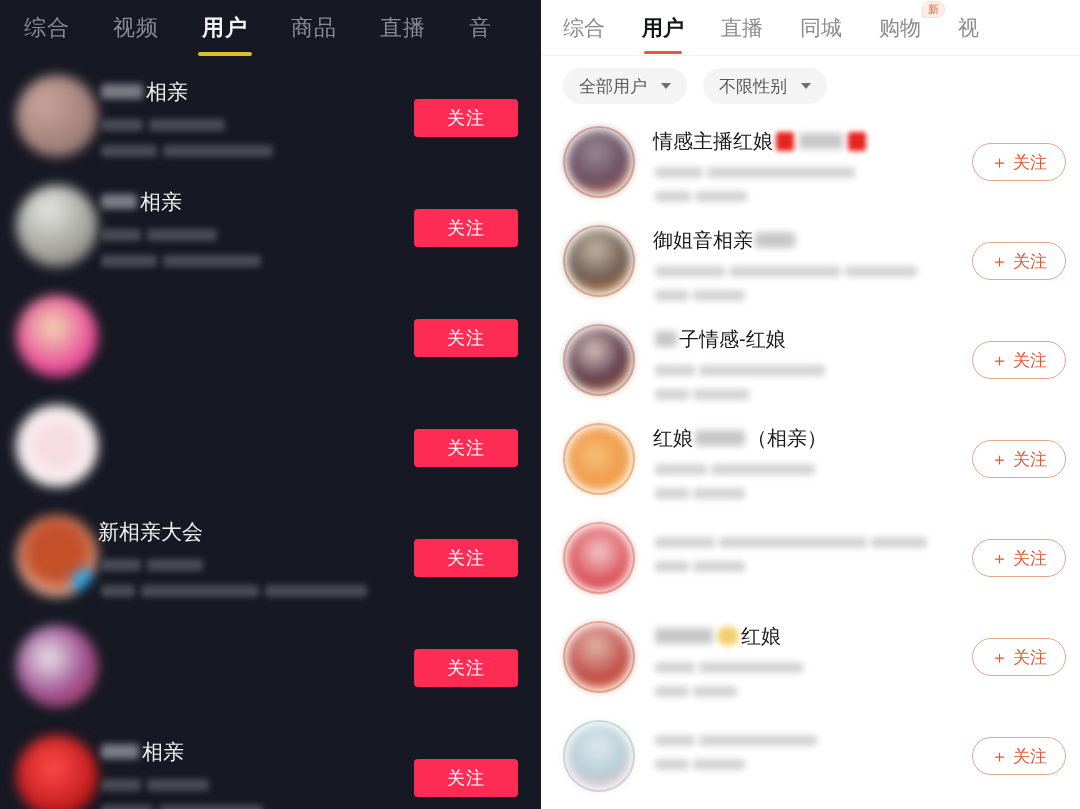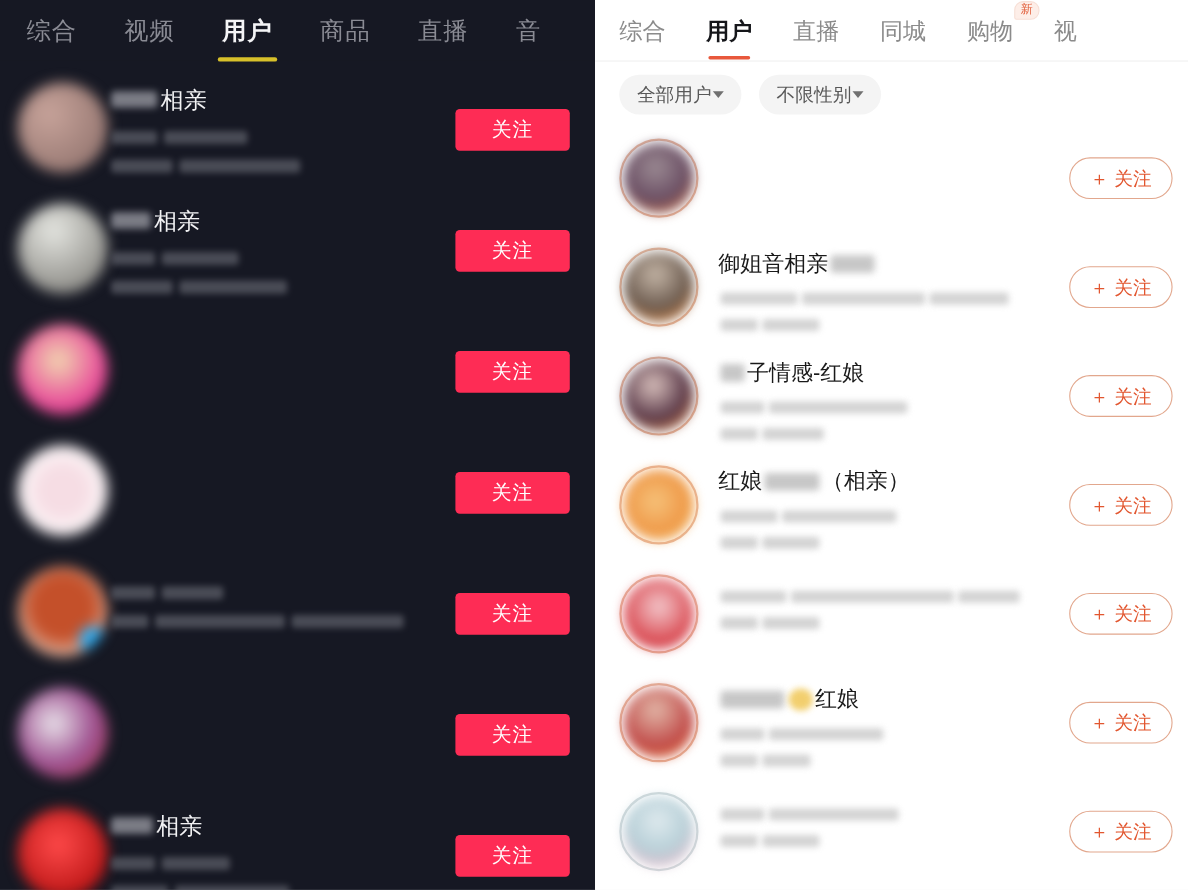--- a/index.html
+++ b/index.html
@@ -157,21 +157,21 @@
     gap: 16px;
   }
   .chip {
     background: #f4f4f4;
     color: #585858;
     border-radius: 18px;
     height: 36px;
     padding: 0 16px;
     font-size: 17px;
     display: flex; align-items: center;
-    gap: 1px;
+    gap: 14px;
     border: none;
     font-family: inherit;
   }
   .caret {
     width: 0; height: 0;
     border-left: 5px solid transparent;
     border-right: 5px solid transparent;
     border-top: 6px solid #707070;
     display: inline-block;
   }
@@ -316,20 +316,23 @@
       <div class="dark-row">
         <div class="dark-avatar" style="background:radial-gradient(circle at 50% 50%, #f6dde4 35%, #ffffff 75%);"></div>
         <button class="dark-follow">关注</button>
       </div>
 
       <div class="dark-row">
         <div class="dark-avatar" style="background:radial-gradient(circle at 50% 45%, #c4502a 45%, #efe7dc 85%);">
           <div class="badge-blue"></div>
         </div>
         <div class="dark-info">
+          <div class="dark-title">
+              <span class="clear">新相亲大会</span>
+            </div>
           <div class="dark-sub">
               <span class="blurtext" style="width:40px"></span>
               <span class="blurtext" style="width:56px"></span>
             </div>
           <div class="dark-sub">
               <span class="blurtext" style="width:34px"></span>
               <span class="blurtext" style="width:118px"></span>
               <span class="blurtext" style="width:102px"></span>
             </div>
         </div>
@@ -384,20 +387,36 @@
           <span class="caret"></span>
         </button>
     </div>
 
     <div class="light-list">
 
       <div class="light-row">
         <div class="light-avatar-wrap">
             <div class="light-avatar" style="background:radial-gradient(circle at 45% 35%, #9b8a93, #6a4e63 55%, #e87a3c 95%);"></div>
           </div>
+        <div class="light-info">
+          <div class="light-title">
+              <span>情感主播红娘</span>
+              <span class="redblock"></span>
+              <span class="lblur" style="width:44px"></span>
+              <span class="redblock"></span>
+            </div>
+          <div class="light-sub">
+              <span class="lblur" style="width:48px"></span>
+              <span class="lblur" style="width:148px"></span>
+            </div>
+          <div class="light-sub light-sub2">
+              <span class="lblur" style="width:36px"></span>
+              <span class="lblur" style="width:52px"></span>
+            </div>
+        </div>
         <button class="light-follow">
             <span class="plus">＋</span>
             <span>关注</span>
           </button>
       </div>
 
       <div class="light-row">
         <div class="light-avatar-wrap">
             <div class="light-avatar" style="background:radial-gradient(circle at 45% 32%, #c4b5a6, #6d5c50 55%, #ef8a3a 95%);"></div>
           </div>

